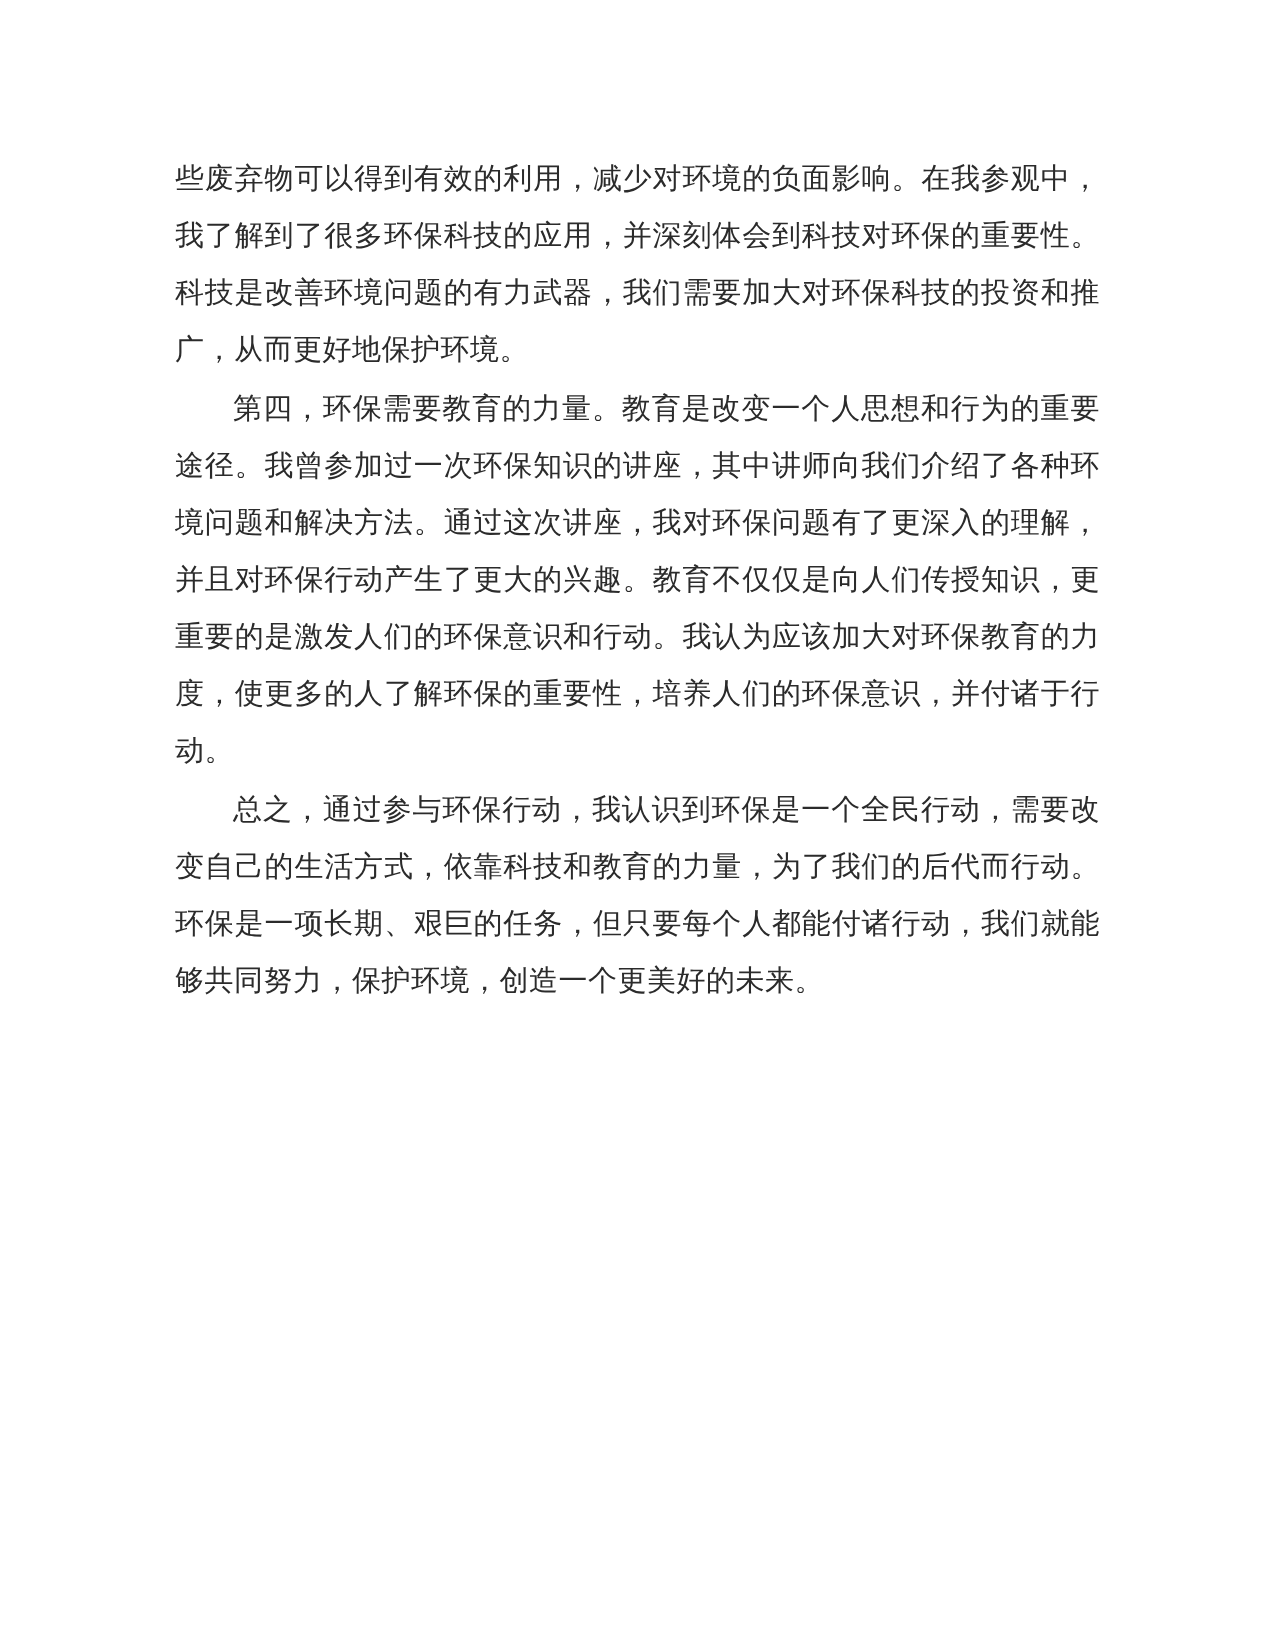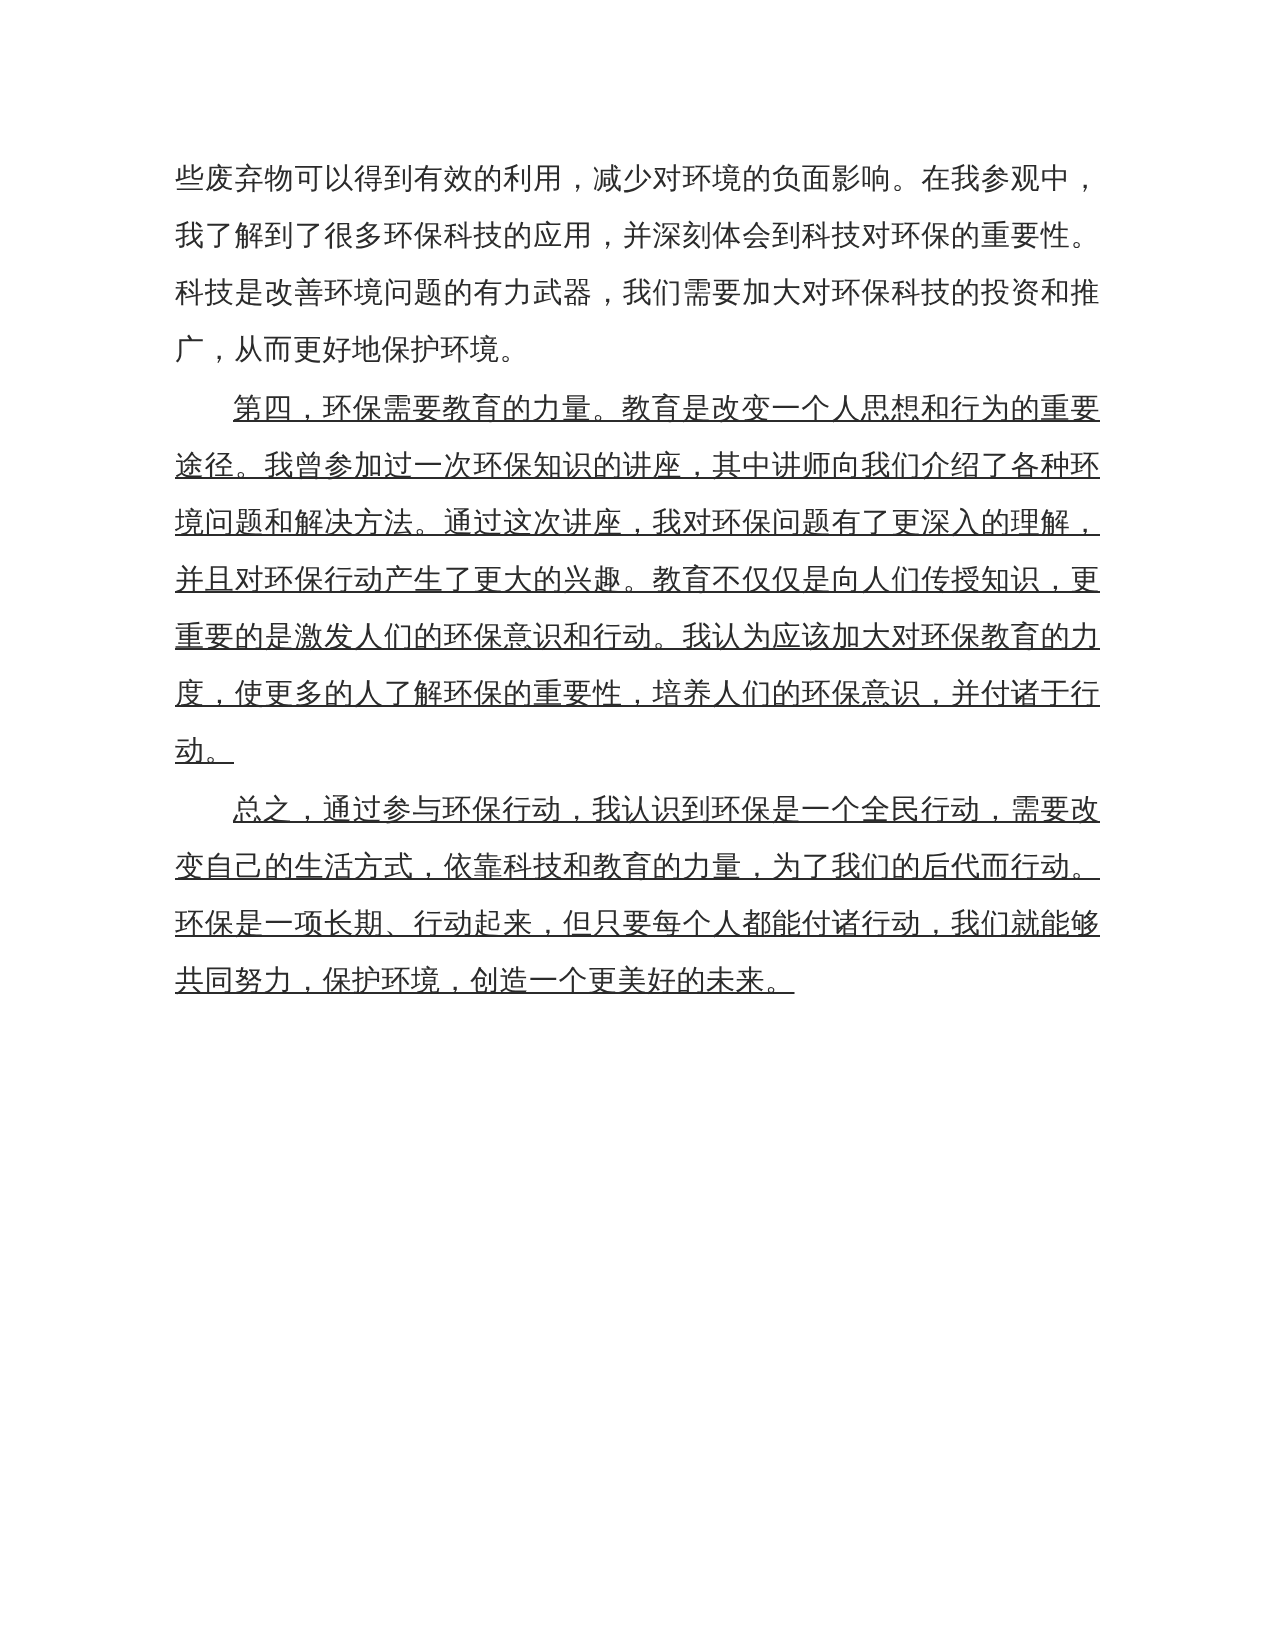--- a/index.html
+++ b/index.html
@@ -28,25 +28,24 @@
     line-height: 57px;
     color: #2b2b2b;
     text-align: justify;
     text-justify: inter-character;
     letter-spacing: 0.5px;
     font-family: "DejaVu Sans", sans-serif;
     font-weight: 400;
   }
   .para.indent {
     text-indent: 58px;
-    text-decoration: underline;
   }
 </style>
 </head>
 <body>
 
 <div class="page">
   <div class="doc-body">
     <p class="para">些废弃物可以得到有效的利用，减少对环境的负面影响。在我参观中，我了解到了很多环保科技的应用，并深刻体会到科技对环保的重要性。科技是改善环境问题的有力武器，我们需要加大对环保科技的投资和推广，从而更好地保护环境。</p>
     <p class="para indent">第四，环保需要教育的力量。教育是改变一个人思想和行为的重要途径。我曾参加过一次环保知识的讲座，其中讲师向我们介绍了各种环境问题和解决方法。通过这次讲座，我对环保问题有了更深入的理解，并且对环保行动产生了更大的兴趣。教育不仅仅是向人们传授知识，更重要的是激发人们的环保意识和行动。我认为应该加大对环保教育的力度，使更多的人了解环保的重要性，培养人们的环保意识，并付诸于行动。</p>
-    <p class="para indent">总之，通过参与环保行动，我认识到环保是一个全民行动，需要改变自己的生活方式，依靠科技和教育的力量，为了我们的后代而行动。环保是一项长期、行动起来，但只要每个人都能付诸行动，我们就能够共同努力，保护环境，创造一个更美好的未来。</p>
+    <p class="para indent">总之，通过参与环保行动，我认识到环保是一个全民行动，需要改变自己的生活方式，依靠科技和教育的力量，为了我们的后代而行动。环保是一项长期、艰巨的任务，但只要每个人都能付诸行动，我们就能够共同努力，保护环境，创造一个更美好的未来。</p>
   </div>
 </div>
 
 </body></html>

